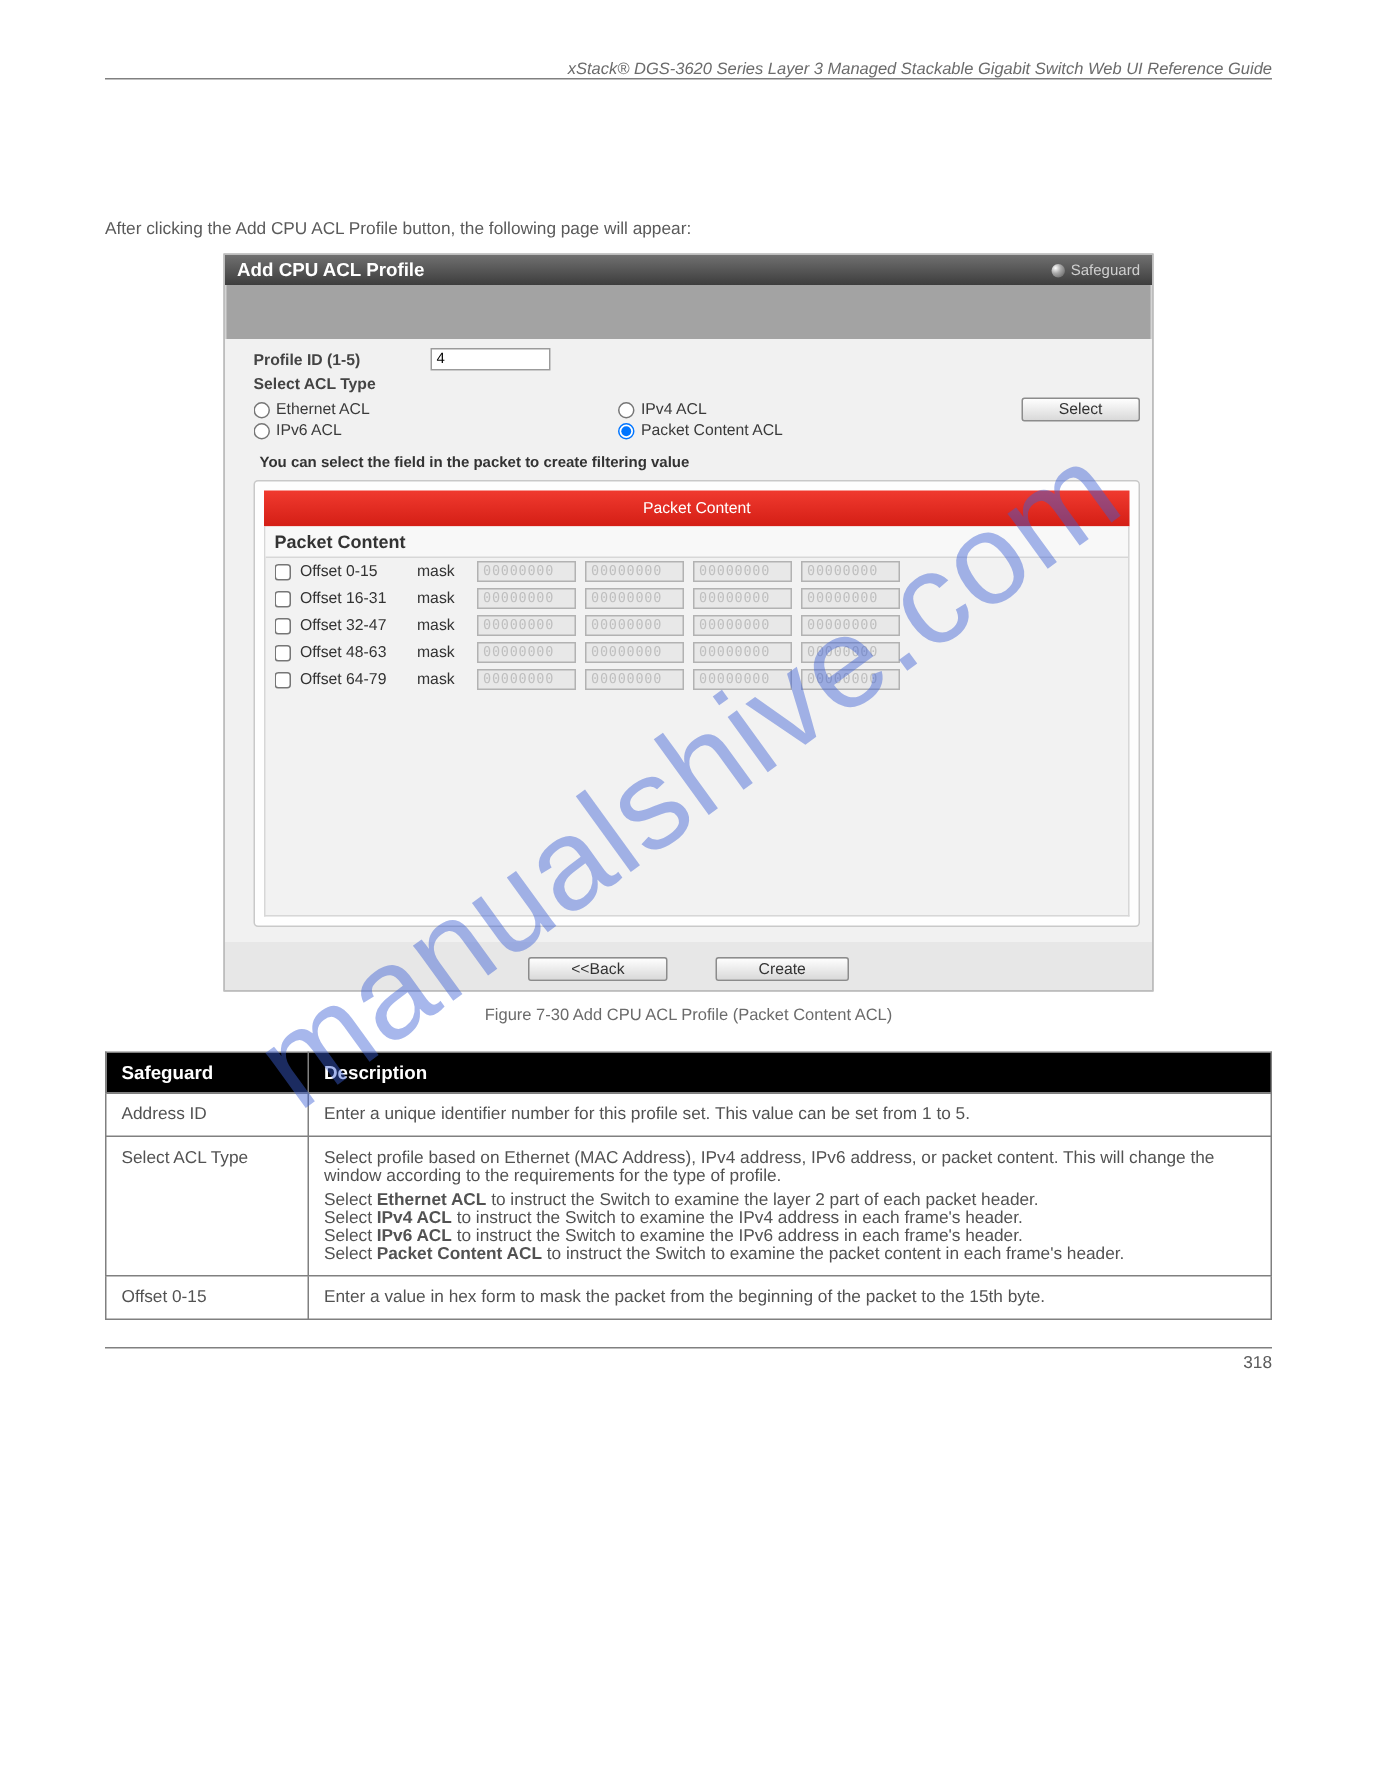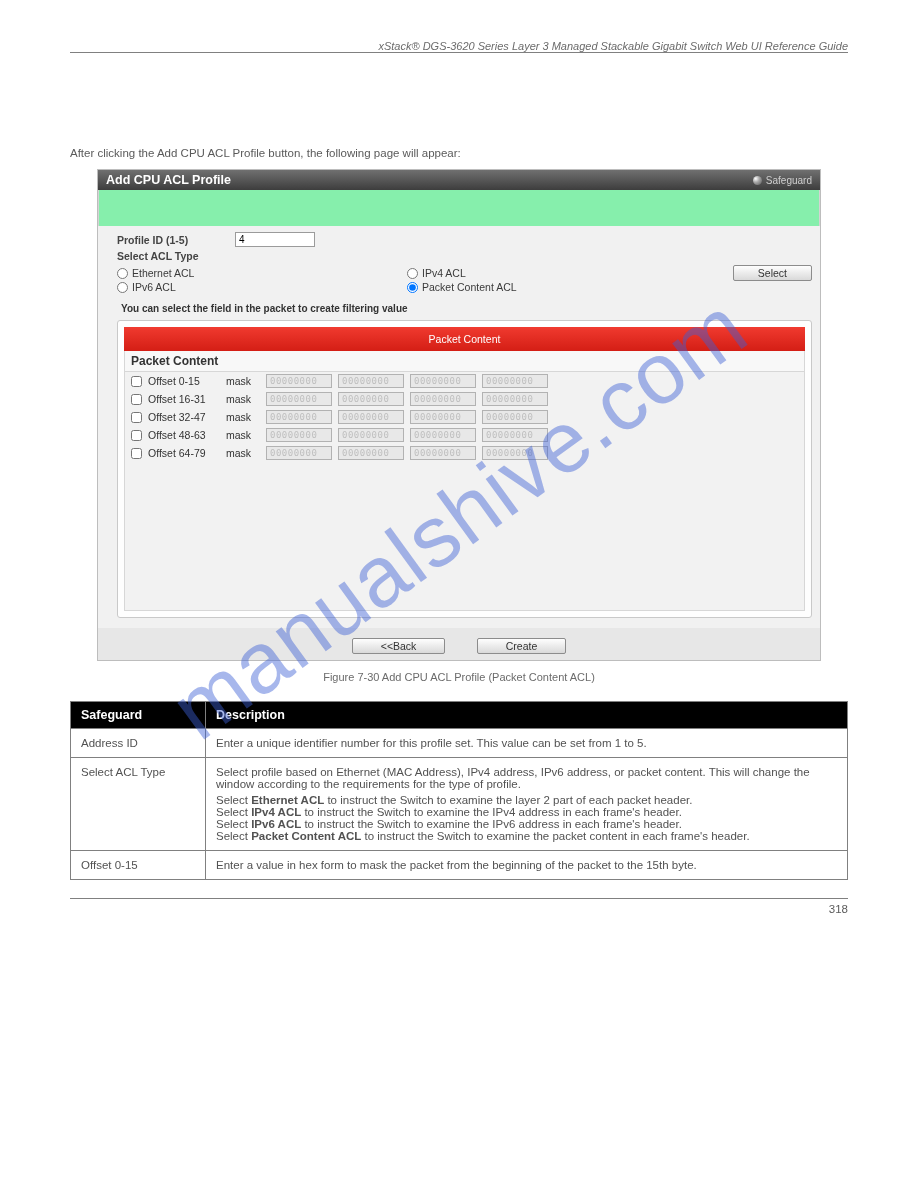--- a/index.html
+++ b/index.html
@@ -16,23 +16,23 @@
     width: 918px;
     padding: 40px 70px 40px 70px;
   }
   .hairline { border-top: 1px solid #808080; margin-bottom: 6px; }
   .hdr-right { text-align: right; font-style: italic; font-size: 11px; color: #6b6b6b; }
   .hdr-block { margin-bottom: 92px; }
   .intro { font-size: 11.5px; color: #5a5a5a; line-height: 1.4; margin-bottom: 8px; }
   
   .shot-wrap {
     position: relative;
-    width: 724px;
+    width: 620px;
     margin: 0 auto;
-    background: #86efac;
+    background: #a3a3a3;
     border: 1px solid #bdbdbd;
     box-shadow: 0 0 0 1px #d4d4d4 inset;
   }
   .shot-title {
     background: linear-gradient(#707070, #3d3d3d);
     color: #ffffff;
     font-size: 12.5px;
     font-weight: bold;
     padding: 3px 8px;
     display: flex;

